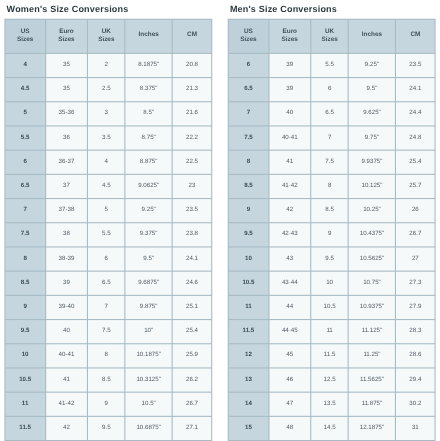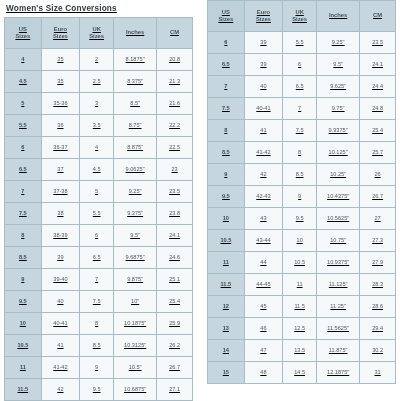--- a/index.html
+++ b/index.html
@@ -9,21 +9,20 @@
     background: #ffffff;
     font-family: "Liberation Sans", sans-serif;
     overflow: hidden;
   }
   .page {
     position: relative;
     width: 400px;
     height: 351px;
     background: #ffffff;
     padding: 0;
-    text-decoration: underline;
   }
   .tables {
     display: flex;
     flex-direction: row;
     gap: 14px;
     padding: 0 4px;
   }
   .panel { width: 189px; }
   .panel-title {
     font-size: 8.2px;
@@ -228,20 +227,21 @@
               <td>42</td>
               <td>9.5</td>
               <td>10.6875"</td>
               <td>27.1</td>
             </tr>
           </tbody>
       </table>
     </div>
 
     <div class="panel">
+      <div class="panel-title">Men's Size Conversions</div>
       <table class="sizechart">
         <colgroup>
           <col class="c-us">
             <col class="c-euro">
             <col class="c-uk">
             <col class="c-inches">
             <col class="c-cm">
         </colgroup>
         <thead>
           <tr>

